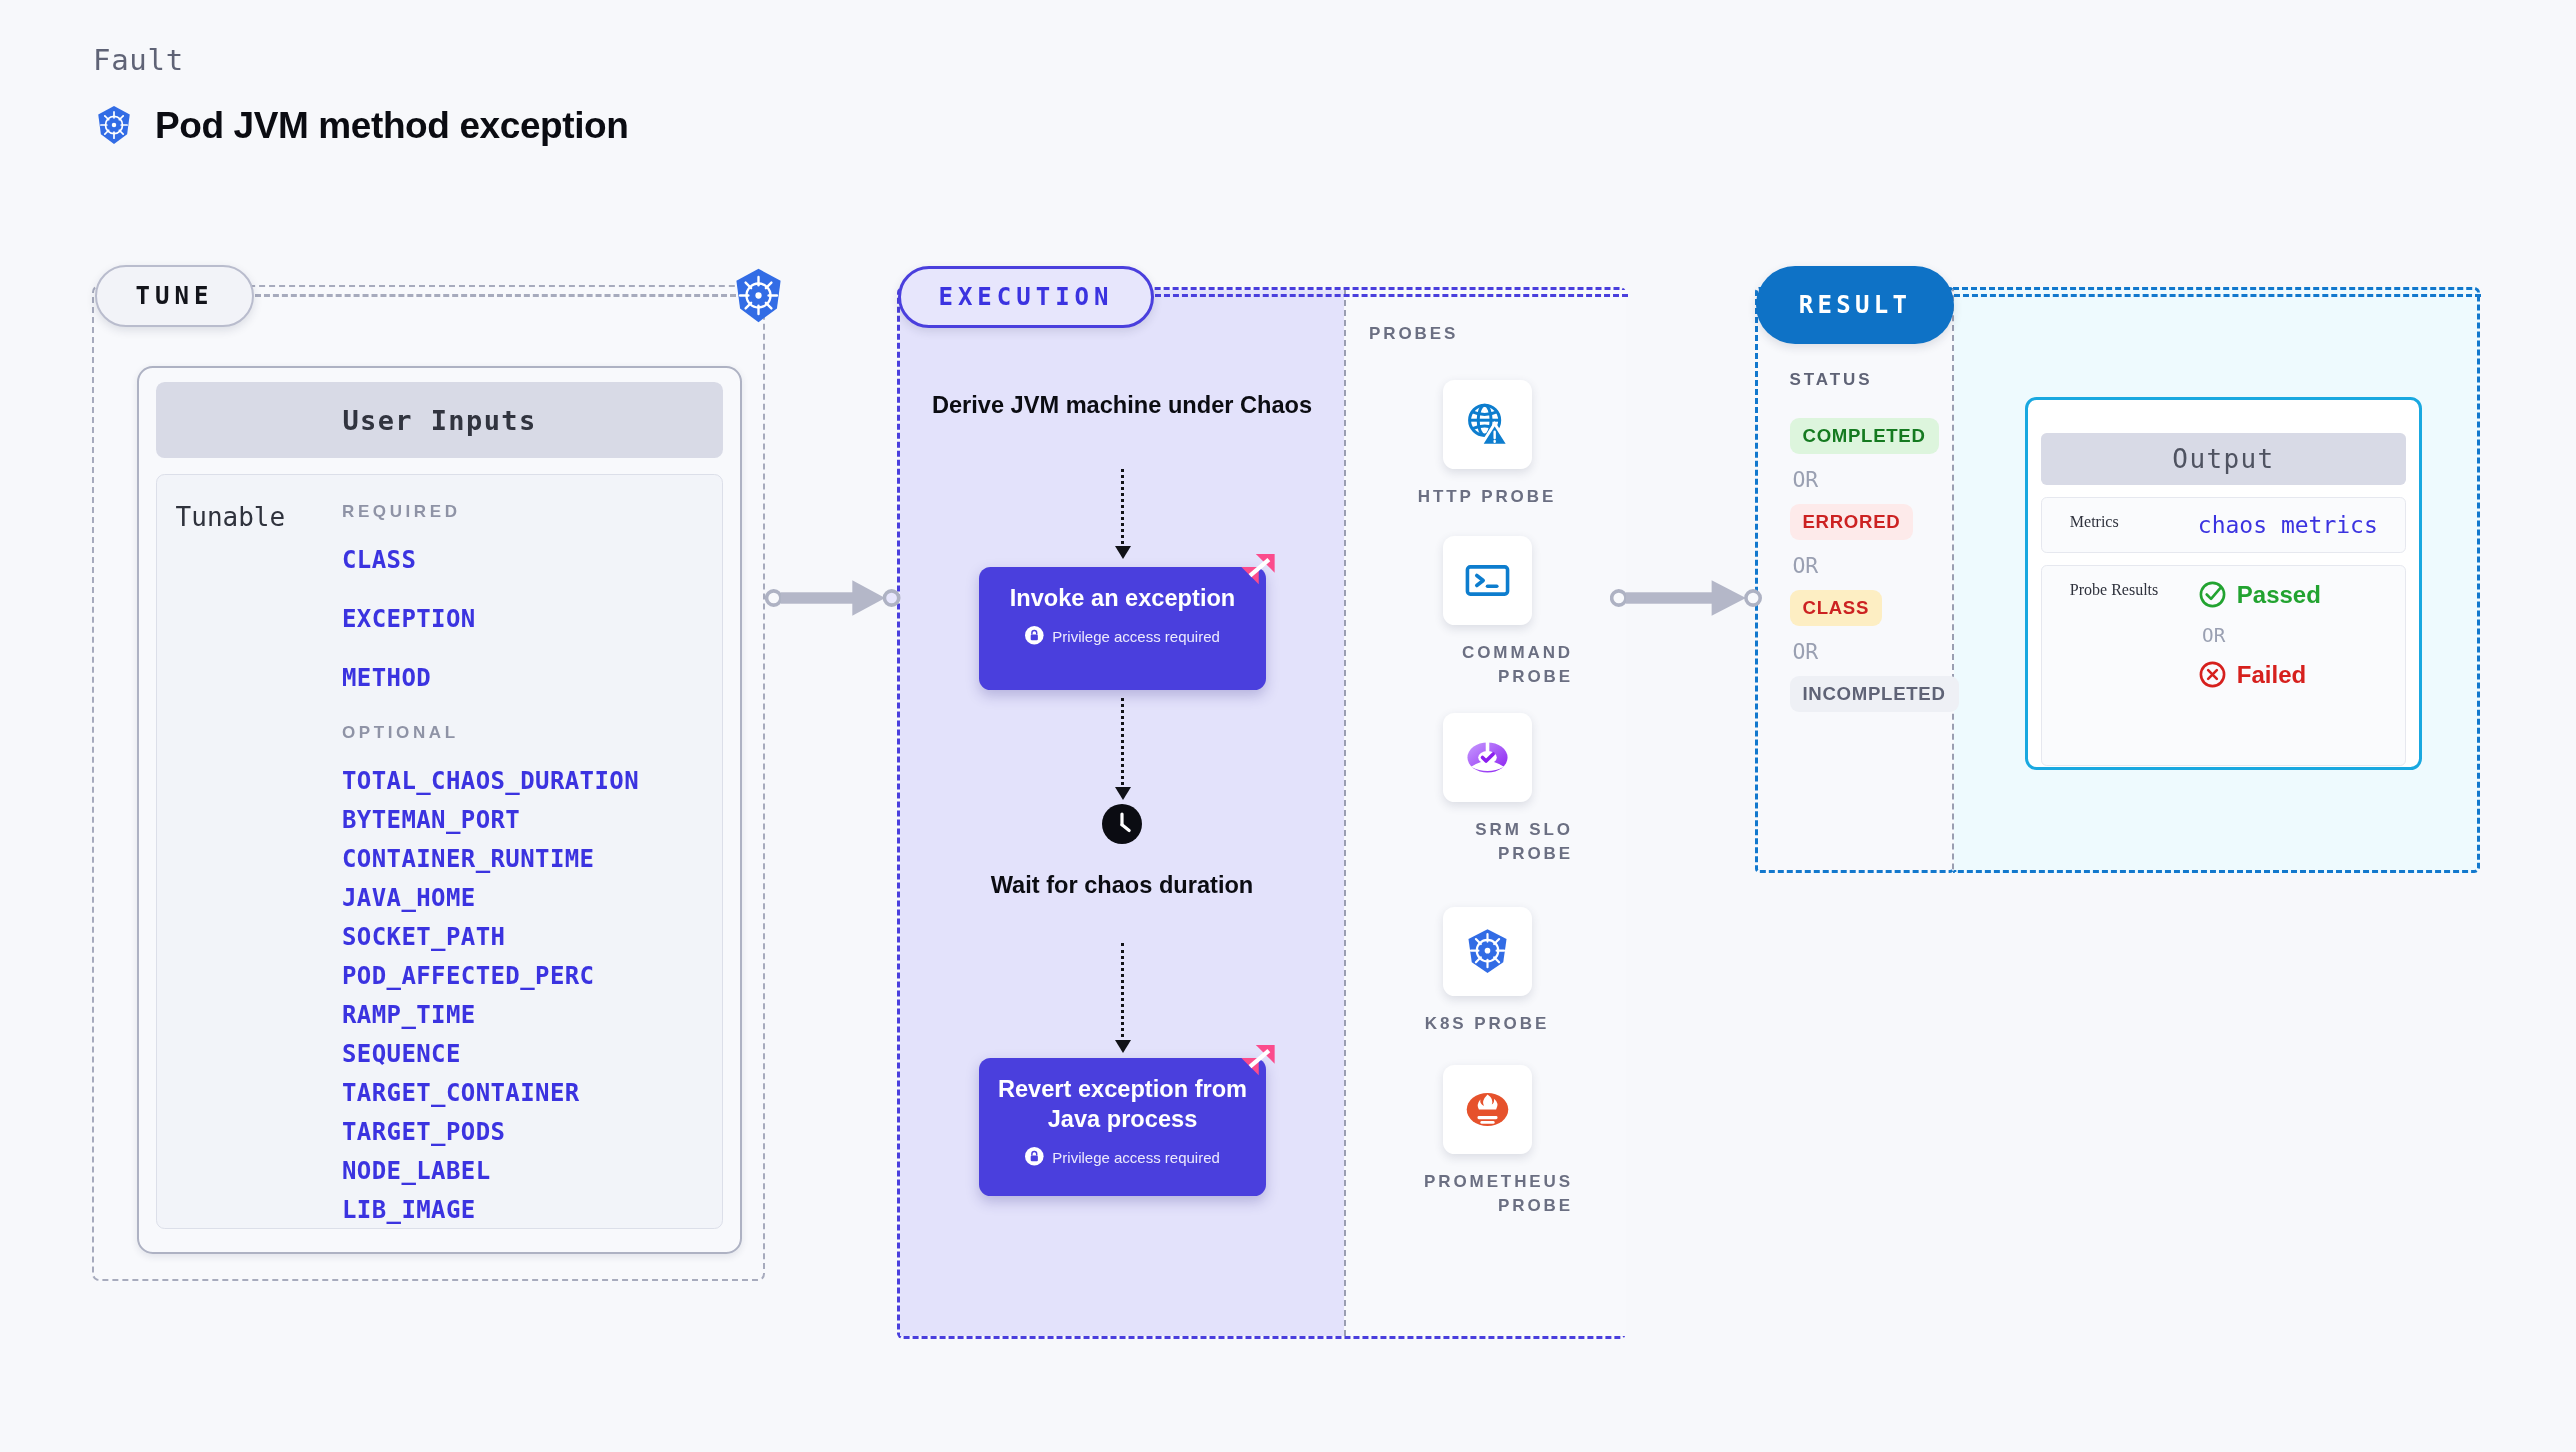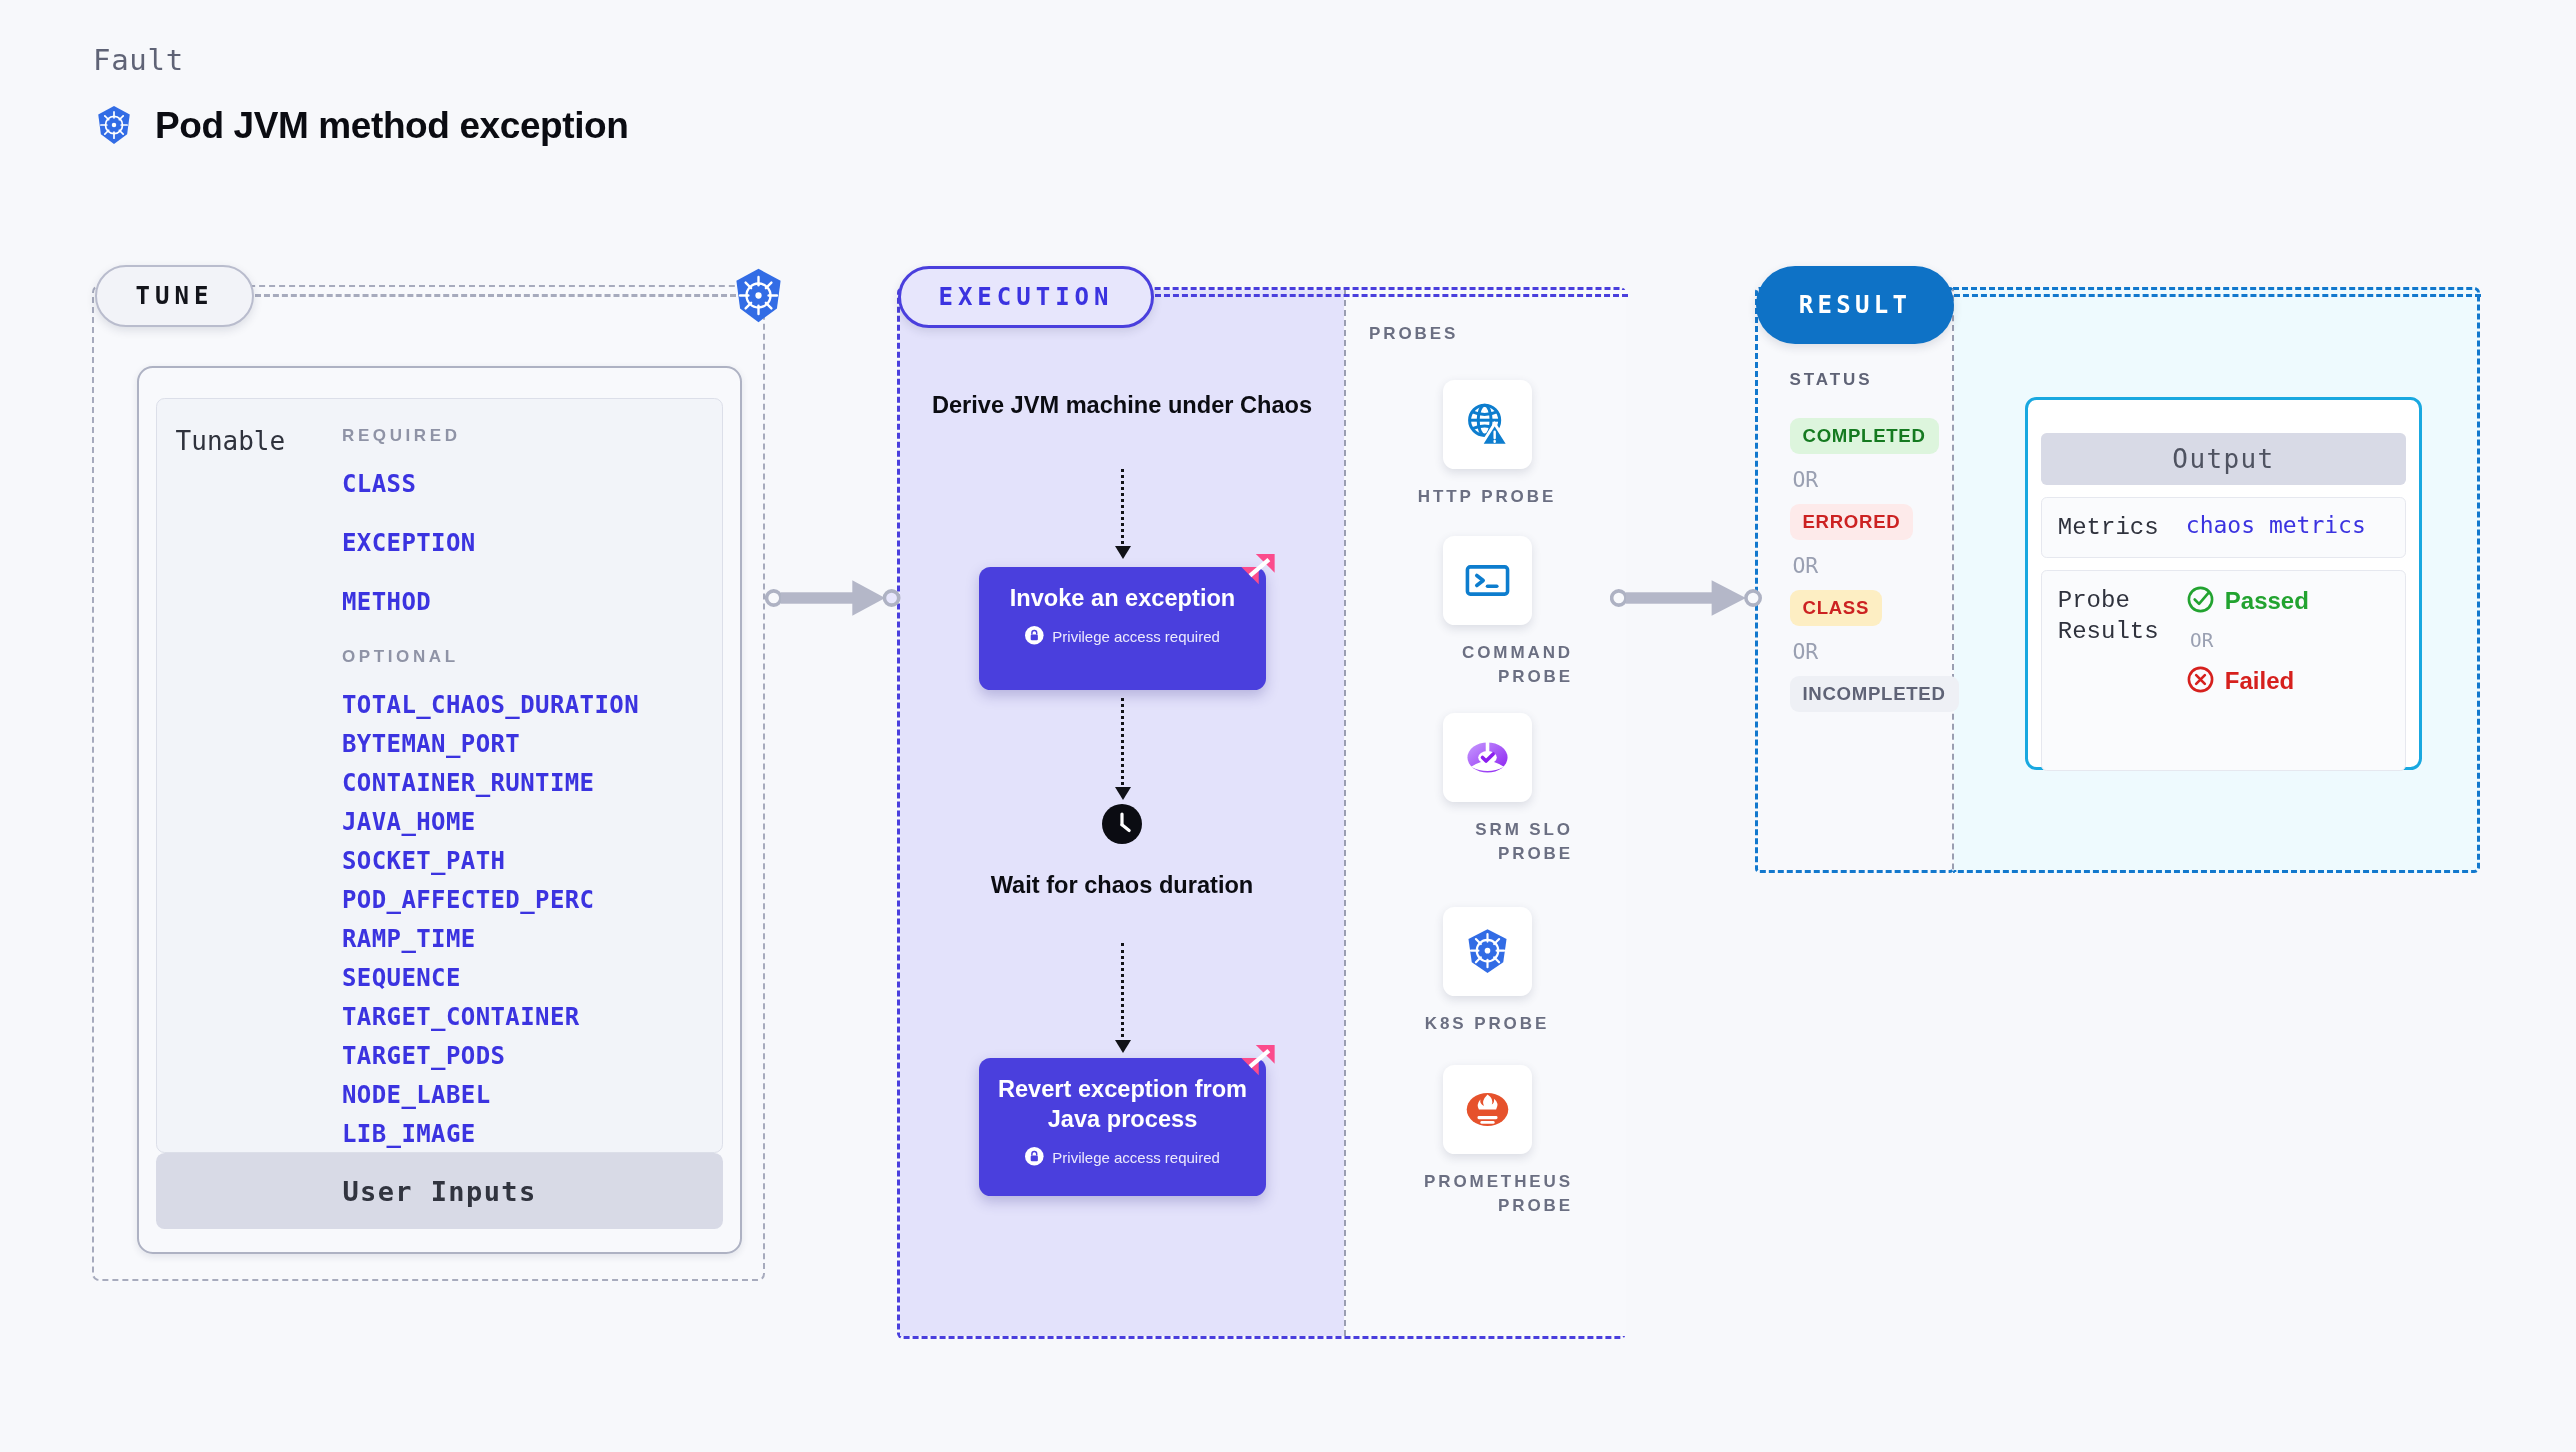--- a/index.html
+++ b/index.html
@@ -285,22 +285,22 @@
   }
   .out-row {
     margin-top: 11.5px;
     background: #fafbfd;
     border: 1.4px solid #e6e8ef;
     border-radius: 5.7px;
     display: flex; padding: 14.3px 15.8px;
   }
   .out-key {
     width: 128px; flex: none;
-    font-family: Liberation Mono, monospace;
-    font-size: 24px; color: #2f323d; line-height: 1.3;
+    font-family: Liberation Serif, serif;
+    font-size: 16px; color: #2f323d; line-height: 1.3; margin-left: 12px;
   }
   #metrics-value {
     font-family: "DejaVu Sans Mono", monospace;
     font-size: 23px; color: #3b33e0;
   }
   #probe-results-row { height: 201px; align-items: flex-start; }
   .pr-line { display: flex; align-items: center; gap: 10px; }
   .pr-pass { color: #22a330; font-size: 24px; font-weight: bold; }
   .pr-fail { color: #d6201d; font-size: 24px; font-weight: bold; }
   #pr-or {
@@ -337,20 +337,22 @@
         </g>
       </svg>
     </span>
     <span id="fault-title">Pod JVM method exception</span>
   </div>
 </div>
 
 <div id="tune-panel">
 
   <div id="user-inputs-card">
+    <div id="user-inputs-header">User Inputs</div>
+
     <div id="tunable-box">
       <div id="tunable-label">Tunable</div>
 
       <div id="tunable-lists">
         <div class="group-title">REQUIRED</div>
         <div id="required-list">
           <div class="param">CLASS</div>
           <div class="param">EXCEPTION</div>
           <div class="param">METHOD</div>
         </div>
@@ -365,22 +367,20 @@
           <div class="param">POD_AFFECTED_PERC</div>
           <div class="param">RAMP_TIME</div>
           <div class="param">SEQUENCE</div>
           <div class="param">TARGET_CONTAINER</div>
           <div class="param">TARGET_PODS</div>
           <div class="param">NODE_LABEL</div>
           <div class="param">LIB_IMAGE</div>
         </div>
       </div>
     </div>
-
-    <div id="user-inputs-header">User Inputs</div>
   </div>
 </div>
 
 <div id="tune-dash-line"></div>
 <div class="stage-badge" id="tune-badge">TUNE</div>
 
 <div id="k8s-badge-tune">
   <svg width="59" height="59" viewBox="0 0 64 64">
     <path d="M32 3 L56 16 L52 46 L32 61 L12 46 L8 16 Z" fill="#326ce5"></path>
     <g fill="none" stroke="#fff" stroke-width="2.6" stroke-linecap="round">

